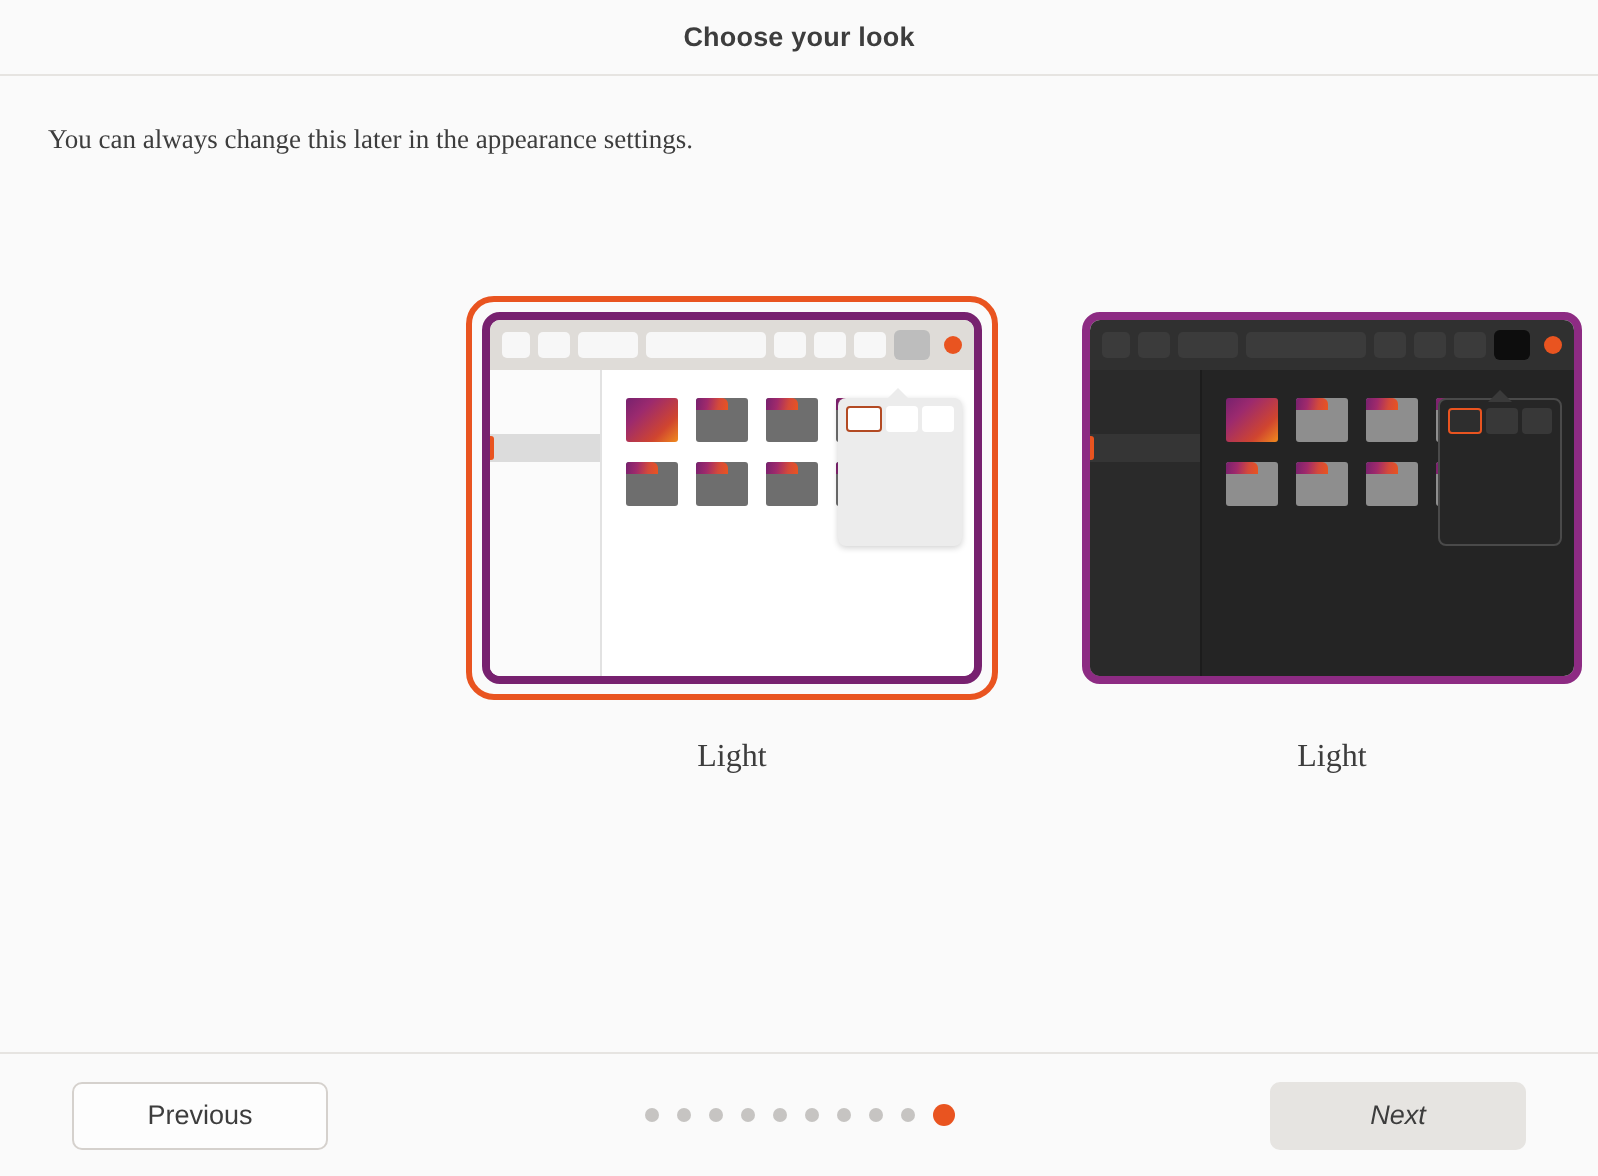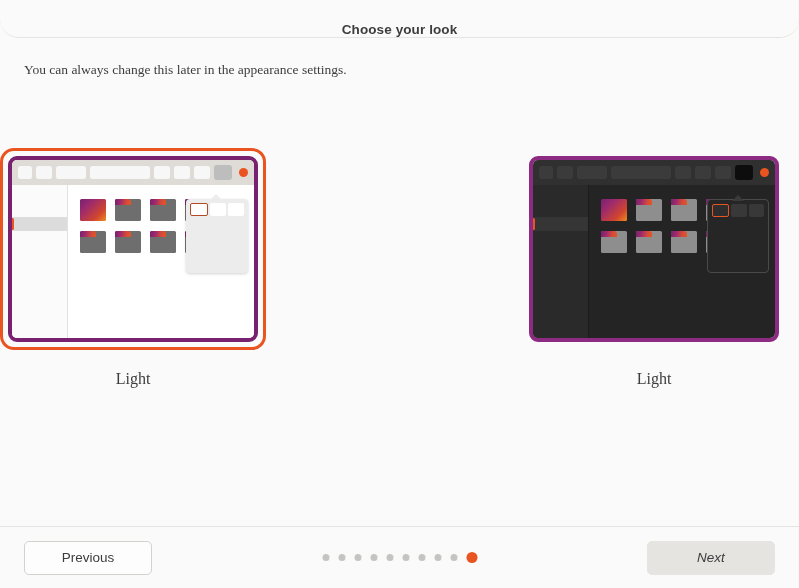--- a/index.html
+++ b/index.html
@@ -26,23 +26,22 @@
     background: #fafafa;
   }
 
   
   .titlebar {
     height: 38px;
     flex: 0 0 38px;
     background: #fafafa;
     border-bottom: 1px solid #e6e4e1;
     display: flex;
-    align-items: flex-end;
+    align-items: center;
     justify-content: center;
-    border-radius: 19px;
   }
   .titlebar-title {
     font-size: 13.5px;
     font-weight: bold;
     color: #3d3d3d;
     letter-spacing: 0.1px;
   }
 
   
   .content {
@@ -57,25 +56,25 @@
     position: absolute;
     left: 24px;
     top: 24px;
     font-size: 13.5px;
     color: #3d3d3d;
   }
 
   .choices {
     position: absolute;
     left: 0;
-    right: 12px;
+    right: 0;
     top: 110px;
     display: flex;
-    justify-content: space-between;
-    gap: 58px;
+    justify-content: flex-end;
+    gap: 34px;
   }
 
   .choice {
     display: flex;
     flex-direction: column;
     align-items: center;
     cursor: pointer;
   }
 
   
@@ -288,21 +287,21 @@
   }
 
   
   .footer {
     height: 62px;
     flex: 0 0 62px;
     border-top: 1px solid #e6e4e1;
     background: #fafafa;
     display: flex;
     align-items: center;
-    padding: 0 24px;
+    padding: 0 36px;
     position: relative;
   }
 
   .btn {
     height: 34px;
     min-width: 128px;
     border-radius: 5px;
     font-size: 13.5px;
     font-family: "Liberation Sans", sans-serif;
     color: #3d3d3d;

